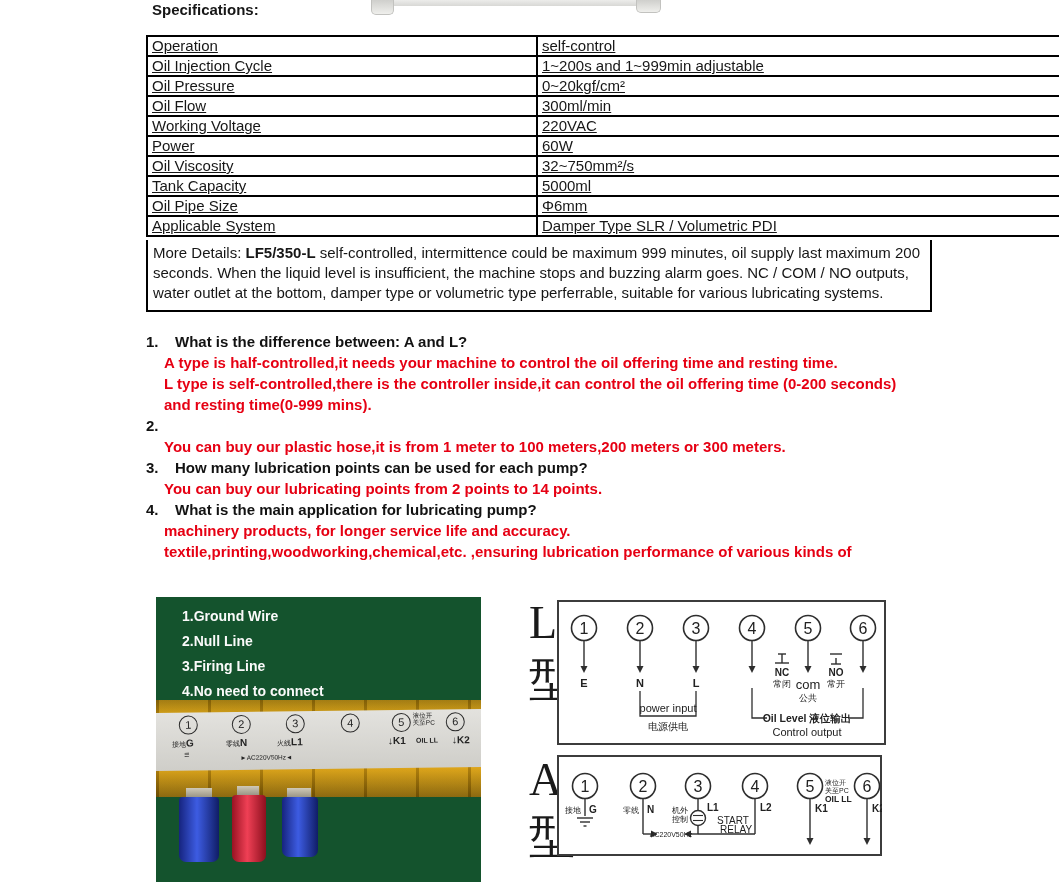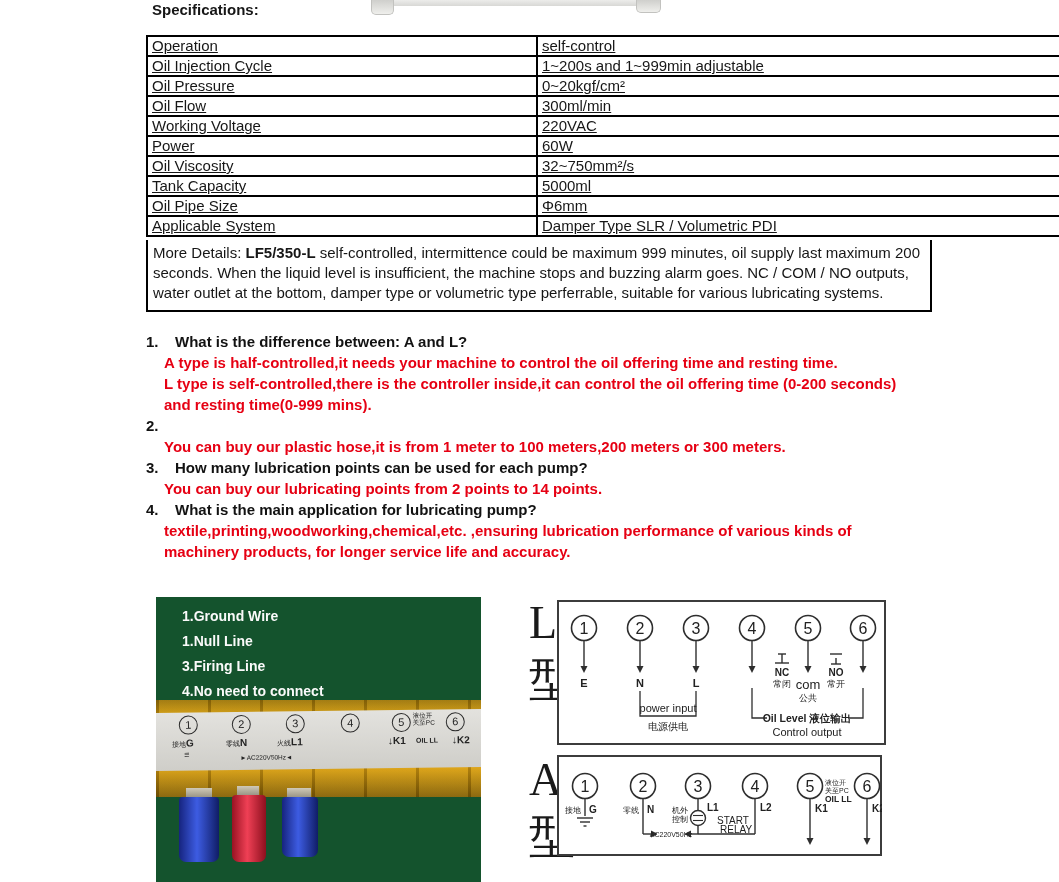--- a/index.html
+++ b/index.html
@@ -136,28 +136,28 @@
     <div class="qa-a">You can buy our plastic hose,it is from 1 meter to 100 meters,200 meters or 300 meters.</div>
     <div class="qa-q">
         <span class="qa-num">3.</span>
         <span>How many lubrication points can be used for each pump?</span>
       </div>
     <div class="qa-a">You can buy our lubricating points from 2 points to 14 points.</div>
     <div class="qa-q">
         <span class="qa-num">4.</span>
         <span>What is the main application for lubricating pump?</span>
       </div>
+    <div class="qa-a">machinery products, for longer service life and accuracy.</div>
     <div class="qa-a">textile,printing,woodworking,chemical,etc. ,ensuring lubrication performance of various kinds of</div>
-    <div class="qa-a">machinery products, for longer service life and accuracy.</div>
   </div>
 
   <div class="photo">
     <div class="photo-notes">
       <div>1.Ground Wire</div>
-      <div>1.Null Line</div>
+      <div>2.Null Line</div>
       <div>3.Firing Line</div>
       <div>4.No need to connect</div>
       <div>5&amp;6.Liquid Level Switch with alarm to PC</div>
     </div>
     <div class="amber">
         <div class="amber-streaks"></div>
       </div>
     <div class="strip">
       <div class="pcirc" style="left:25px">1</div>
       <div class="pcirc" style="left:78px">2</div>

